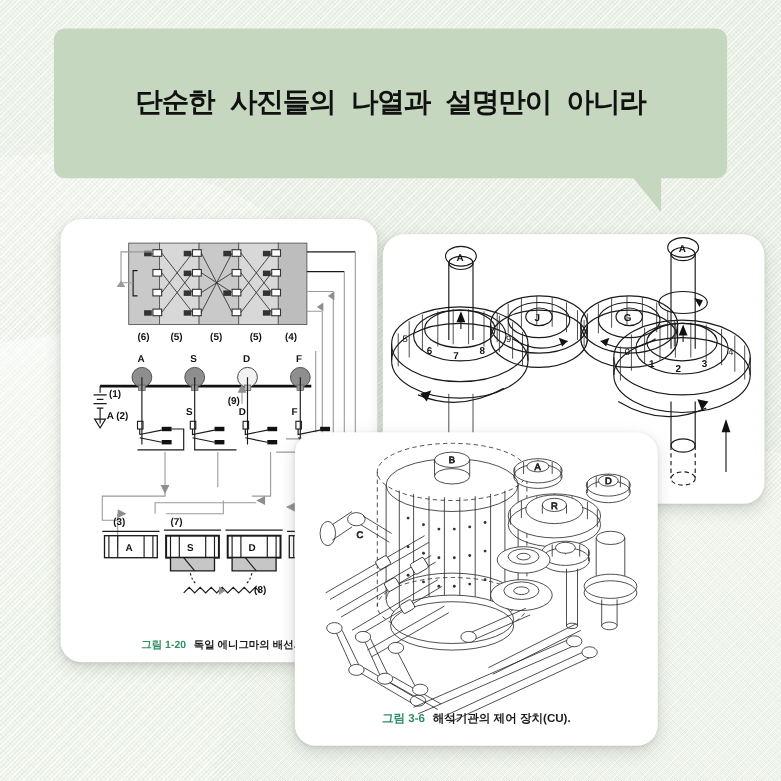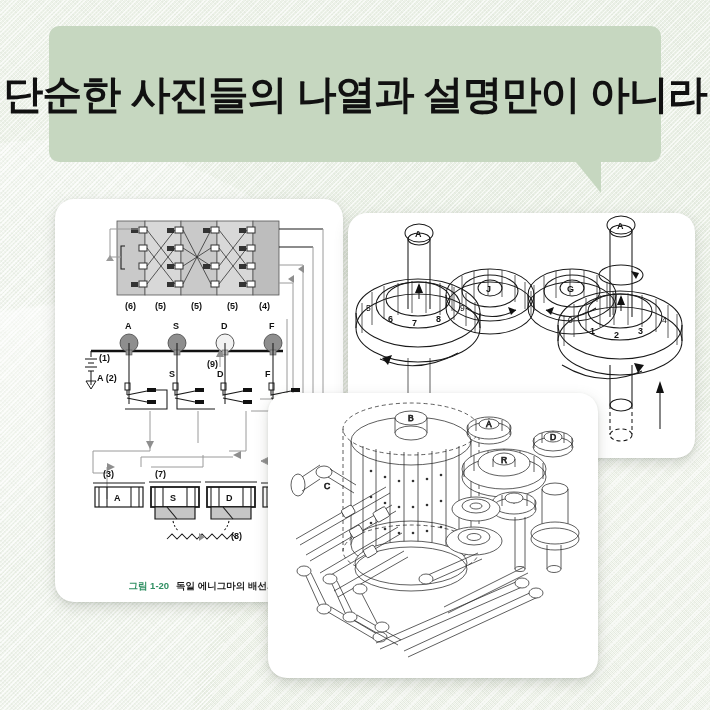--- a/index.html
+++ b/index.html
@@ -29,21 +29,21 @@
     background:linear-gradient(175deg,rgba(255,255,255,.55),rgba(255,255,255,0));
     transform:rotate(-8deg);filter:blur(1px);}
 
   
   .bubble{position:absolute;left:49px;top:26px;width:612px;height:136px;
     background:#c6d7c0;border-radius:10px;}
   .bubble-tail2{position:absolute;left:575px;top:161px;width:0;height:0;
     border-left:26px solid transparent;border-right:0 solid transparent;border-top:32px solid #c6d7c0;}
   .bubble-text{position:absolute;left:49px;top:26px;width:612px;height:136px;
     display:flex;flex-direction:column;align-items:center;justify-content:center;gap:2px;}
-  .bline{font-size:40px;font-weight:bold;color:#111;letter-spacing:-1px;line-height:1.32;white-space:nowrap;}
+  .bline{font-size:25px;font-weight:bold;color:#111;letter-spacing:-1px;line-height:1.32;white-space:nowrap;font-family:Liberation Mono, monospace;}
 
   
   .card{position:absolute;background:#fff;border-radius:19px;
     box-shadow:0 5px 14px rgba(90,100,85,.22), 0 1px 3px rgba(90,100,85,.14);overflow:hidden;}
   #card-enigma{left:55px;top:199px;width:288px;height:403px;}
   #card-gears {left:348px;top:213px;width:347px;height:245px;}
   #card-cu    {left:268px;top:393px;width:330px;height:285px;}
 
   .cap{position:absolute;left:0;right:0;bottom:9px;text-align:center;font-size:9.5px;white-space:nowrap;}
   .cap .num{color:#2f8f62;font-weight:bold;}
@@ -583,15 +583,18 @@
         <path d="M108 250 L250 188 M112 256 L254 194" fill="none"></path>
         <path d="M136 258 L266 198 M140 264 L270 204" fill="none"></path>
         <path d="M176 214 L256 174 M180 220 L260 180" fill="none"></path>
 
         <ellipse cx="254" cy="190" rx="7" ry="5" fill="#fff"></ellipse>
         <ellipse cx="268" cy="200" rx="7" ry="5" fill="#fff"></ellipse>
         <path d="M160 182 L210 160 M164 188 L214 166" fill="none"></path>
         <ellipse cx="158" cy="186" rx="7" ry="5" fill="#fff"></ellipse>
       </g>
     </svg>
+    <div class="cap">
+      <span class="num">그림 3-6</span><span class="txt">해석기관의 제어 장치(CU).</span>
+    </div>
   </div>
 
 </div>
 
 </body></html>

